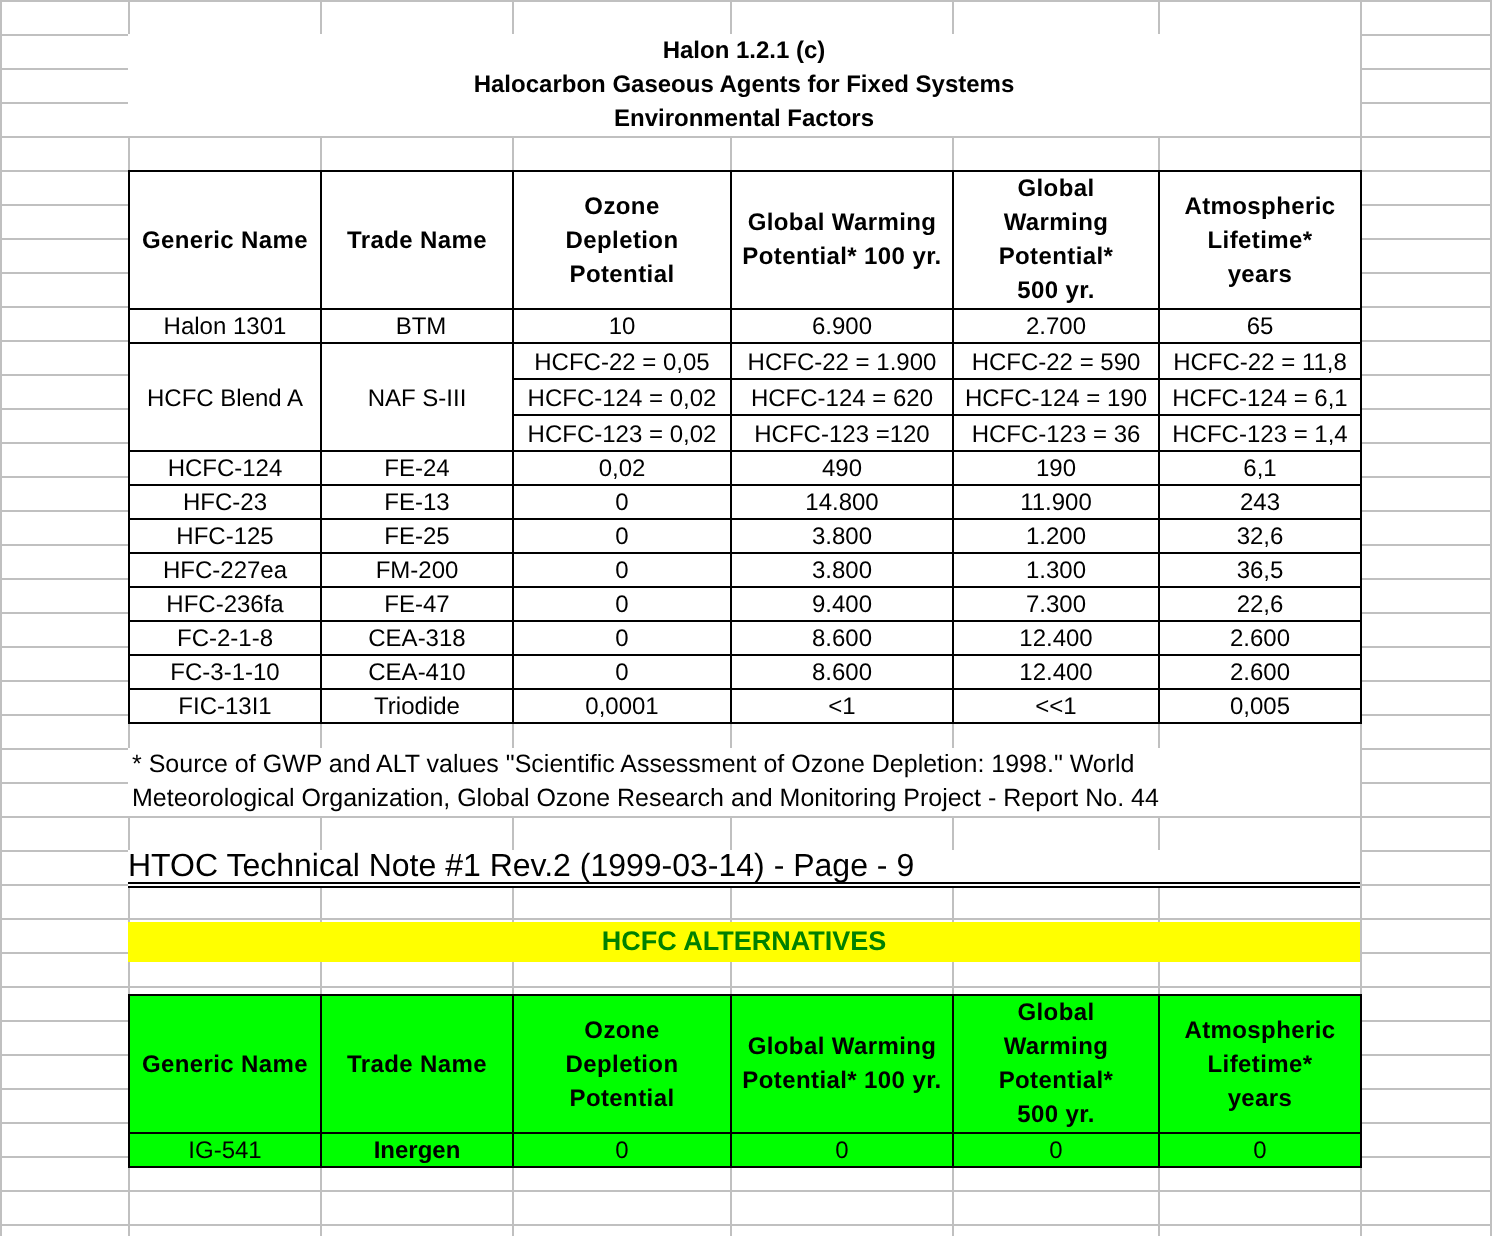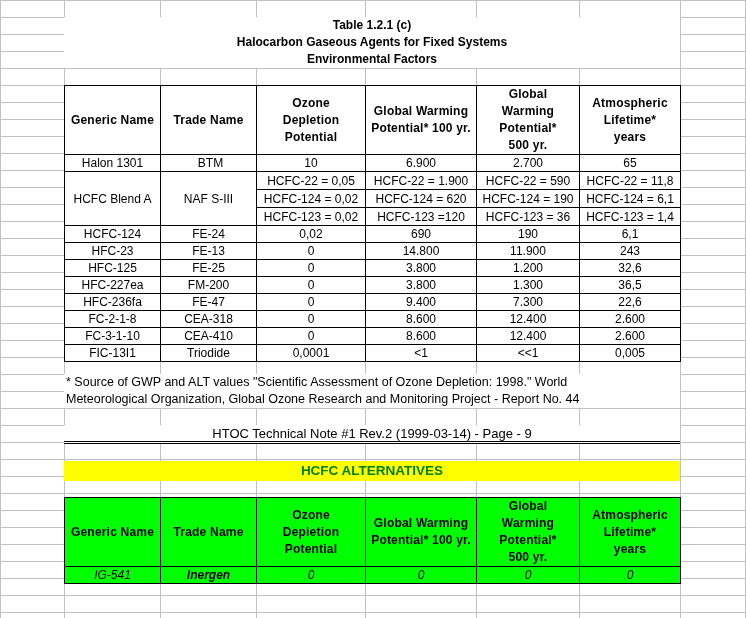--- a/index.html
+++ b/index.html
@@ -12,21 +12,21 @@
   .title { left:64px; width:616px; text-align:center; font-weight:bold; font-size:12px; line-height:17px; background:#fff; }
   table.t { position:absolute; border-collapse:collapse; table-layout:fixed; left:64px; }
   table.t td { border:1px solid #000; padding:0 2px; font-size:12px; white-space:nowrap; overflow:hidden; box-sizing:border-box; }
   table.t td.h { font-weight:bold; text-align:center; line-height:17px; white-space:normal; letter-spacing:0.2px; }
   table.t td.c { text-align:center; }
   table.t td.l { text-align:center; }
   table.t td.b { font-weight:bold; }
   .main { top:85px; background:#fff; }
   .green { top:497px; background:#00ff00; }
   .note { left:64px; width:616px; line-height:17px; padding-left:2px; background:#fff; font-size:12.5px; }
-  .footer { left:64px; width:616px; text-align:center; line-height:17px; background:#fff; border-bottom:3px double #000; height:19px; font-size:13px; }
+  .footer { left:64px; width:616px; line-height:17px; background:#fff; border-bottom:3px double #000; height:19px; font-size:16px; }
   .banner { left:64px; width:616px; top:461px; height:20px; background:#ffff00; color:#008000; font-weight:bold; text-align:center; line-height:20px; font-size:13.5px; }
 </style>
 </head>
 <body>
 
 <div class="grid" id="grid">
     <div class="gl-v" style="left: 0px;"></div>
     <div class="gl-v" style="left: 64px;"></div>
     <div class="gl-v" style="left: 160px;"></div>
     <div class="gl-v" style="left: 256px;"></div>
@@ -67,21 +67,21 @@
     <div class="gl-h" style="top: 493px;"></div>
     <div class="gl-h" style="top: 510px;"></div>
     <div class="gl-h" style="top: 527px;"></div>
     <div class="gl-h" style="top: 544px;"></div>
     <div class="gl-h" style="top: 561px;"></div>
     <div class="gl-h" style="top: 578px;"></div>
     <div class="gl-h" style="top: 595px;"></div>
     <div class="gl-h" style="top: 612px;"></div>
   </div>
 
-<div class="abs title" style="top:17px;">Table 1.2.1 (c)</div>
+<div class="abs title" style="top:17px;">Halon 1.2.1 (c)</div>
 <div class="abs title" style="top:34px;">Halocarbon Gaseous Agents for Fixed Systems</div>
 <div class="abs title" style="top:51px;">Environmental Factors</div>
 
 <table class="t main">
   <colgroup>
     <col style="width:96px">
       <col style="width:96px">
       <col style="width:109px">
     <col style="width:111px">
       <col style="width:103px">
@@ -123,21 +123,21 @@
     <td class="c">HCFC-123 =120</td>
     <td class="c">HCFC-123 = 36</td>
     <td class="c">HCFC-123 = 1,4</td>
   </tr>
   </tbody>
     <tbody id="main-rows">
       <tr style="height: 17px;">
         <td class="l">HCFC-124</td>
         <td class="l">FE-24</td>
         <td class="c">0,02</td>
-        <td class="c">690</td>
+        <td class="c">490</td>
         <td class="c">190</td>
         <td class="c">6,1</td>
       </tr>
       <tr style="height: 17px;">
         <td class="l">HFC-23</td>
         <td class="l">FE-13</td>
         <td class="c">0</td>
         <td class="c">14.800</td>
         <td class="c">11.900</td>
         <td class="c">243</td>
@@ -213,21 +213,21 @@
       <tr style="height:68px">
     <td class="h">Generic Name</td>
     <td class="h">Trade Name</td>
     <td class="h" style="padding:0 18px">Ozone Depletion Potential</td>
     <td class="h" style="padding:0 4px">Global Warming Potential* 100 yr.</td>
     <td class="h" style="padding:0 14px">Global Warming Potential* 500 yr.</td>
     <td class="h" style="padding:0 8px">Atmospheric Lifetime* years</td>
   </tr>
   </tbody>
     <tbody id="green-rows">
-      <tr style="height: 17px; font-style: italic;">
+      <tr style="height: 17px;">
         <td class="c">IG-541</td>
         <td class="c b">Inergen</td>
         <td class="c">0</td>
         <td class="c">0</td>
         <td class="c">0</td>
         <td class="c">0</td>
       </tr>
     </tbody>
 </table>
 

